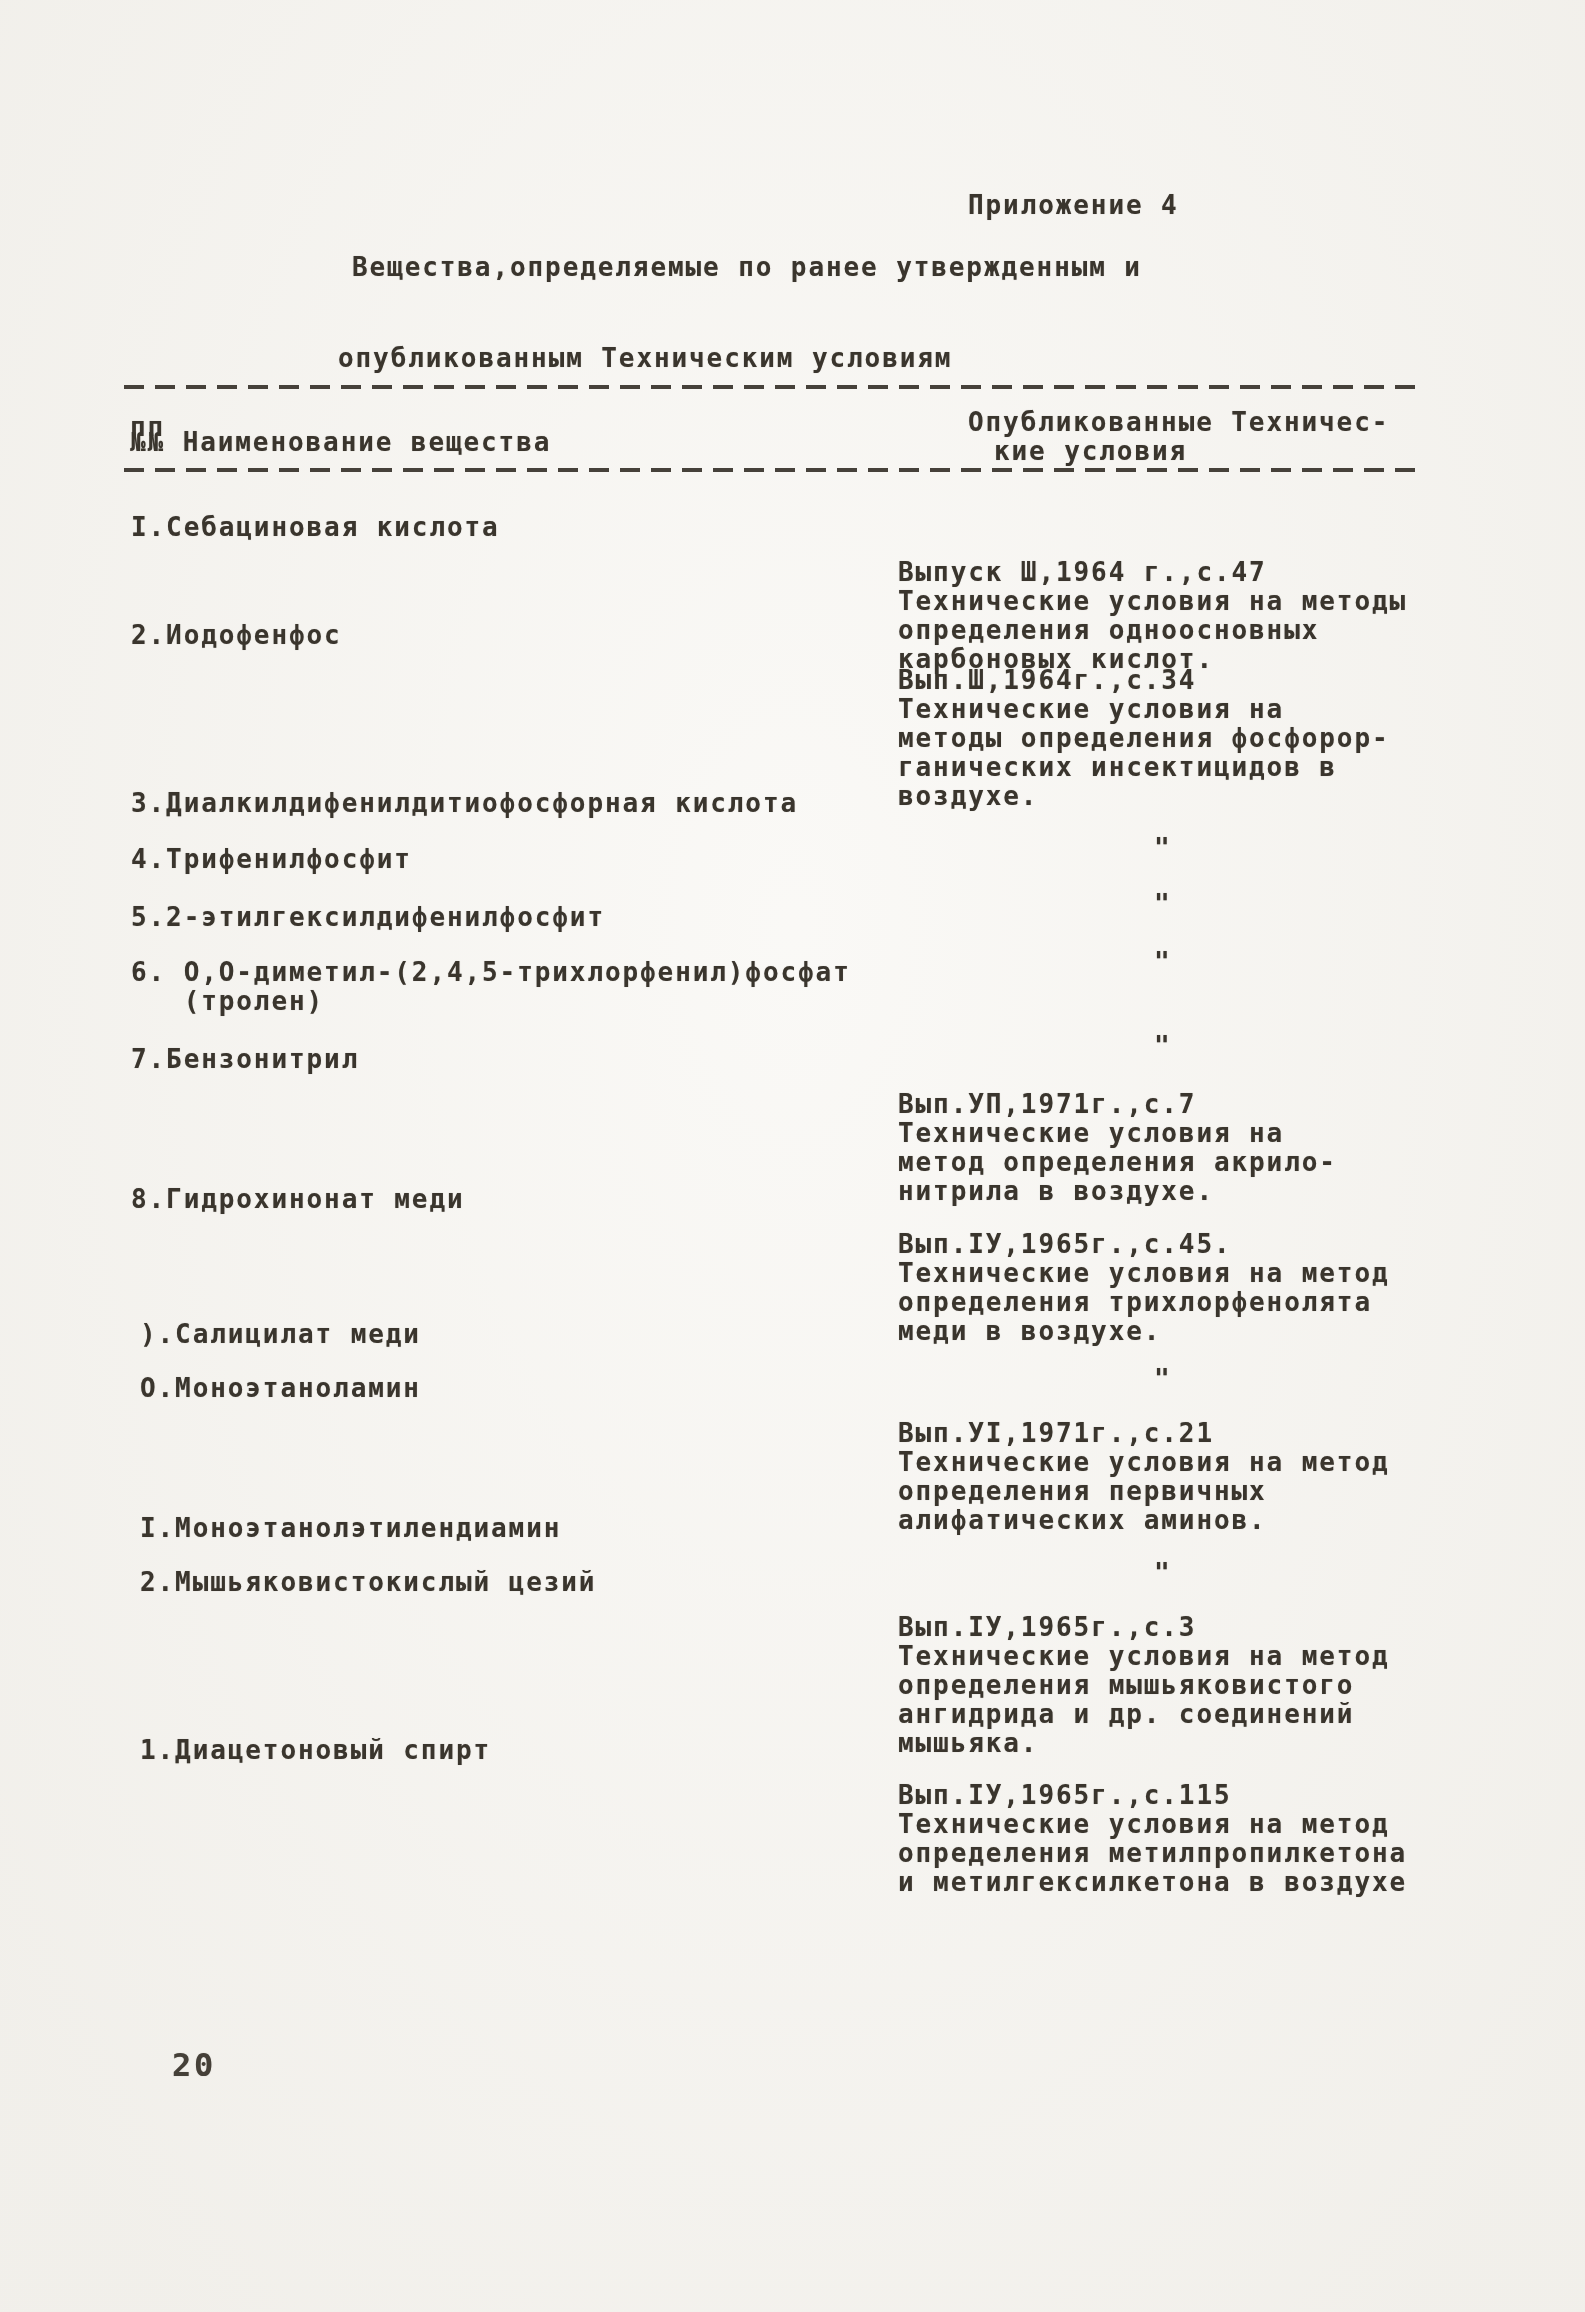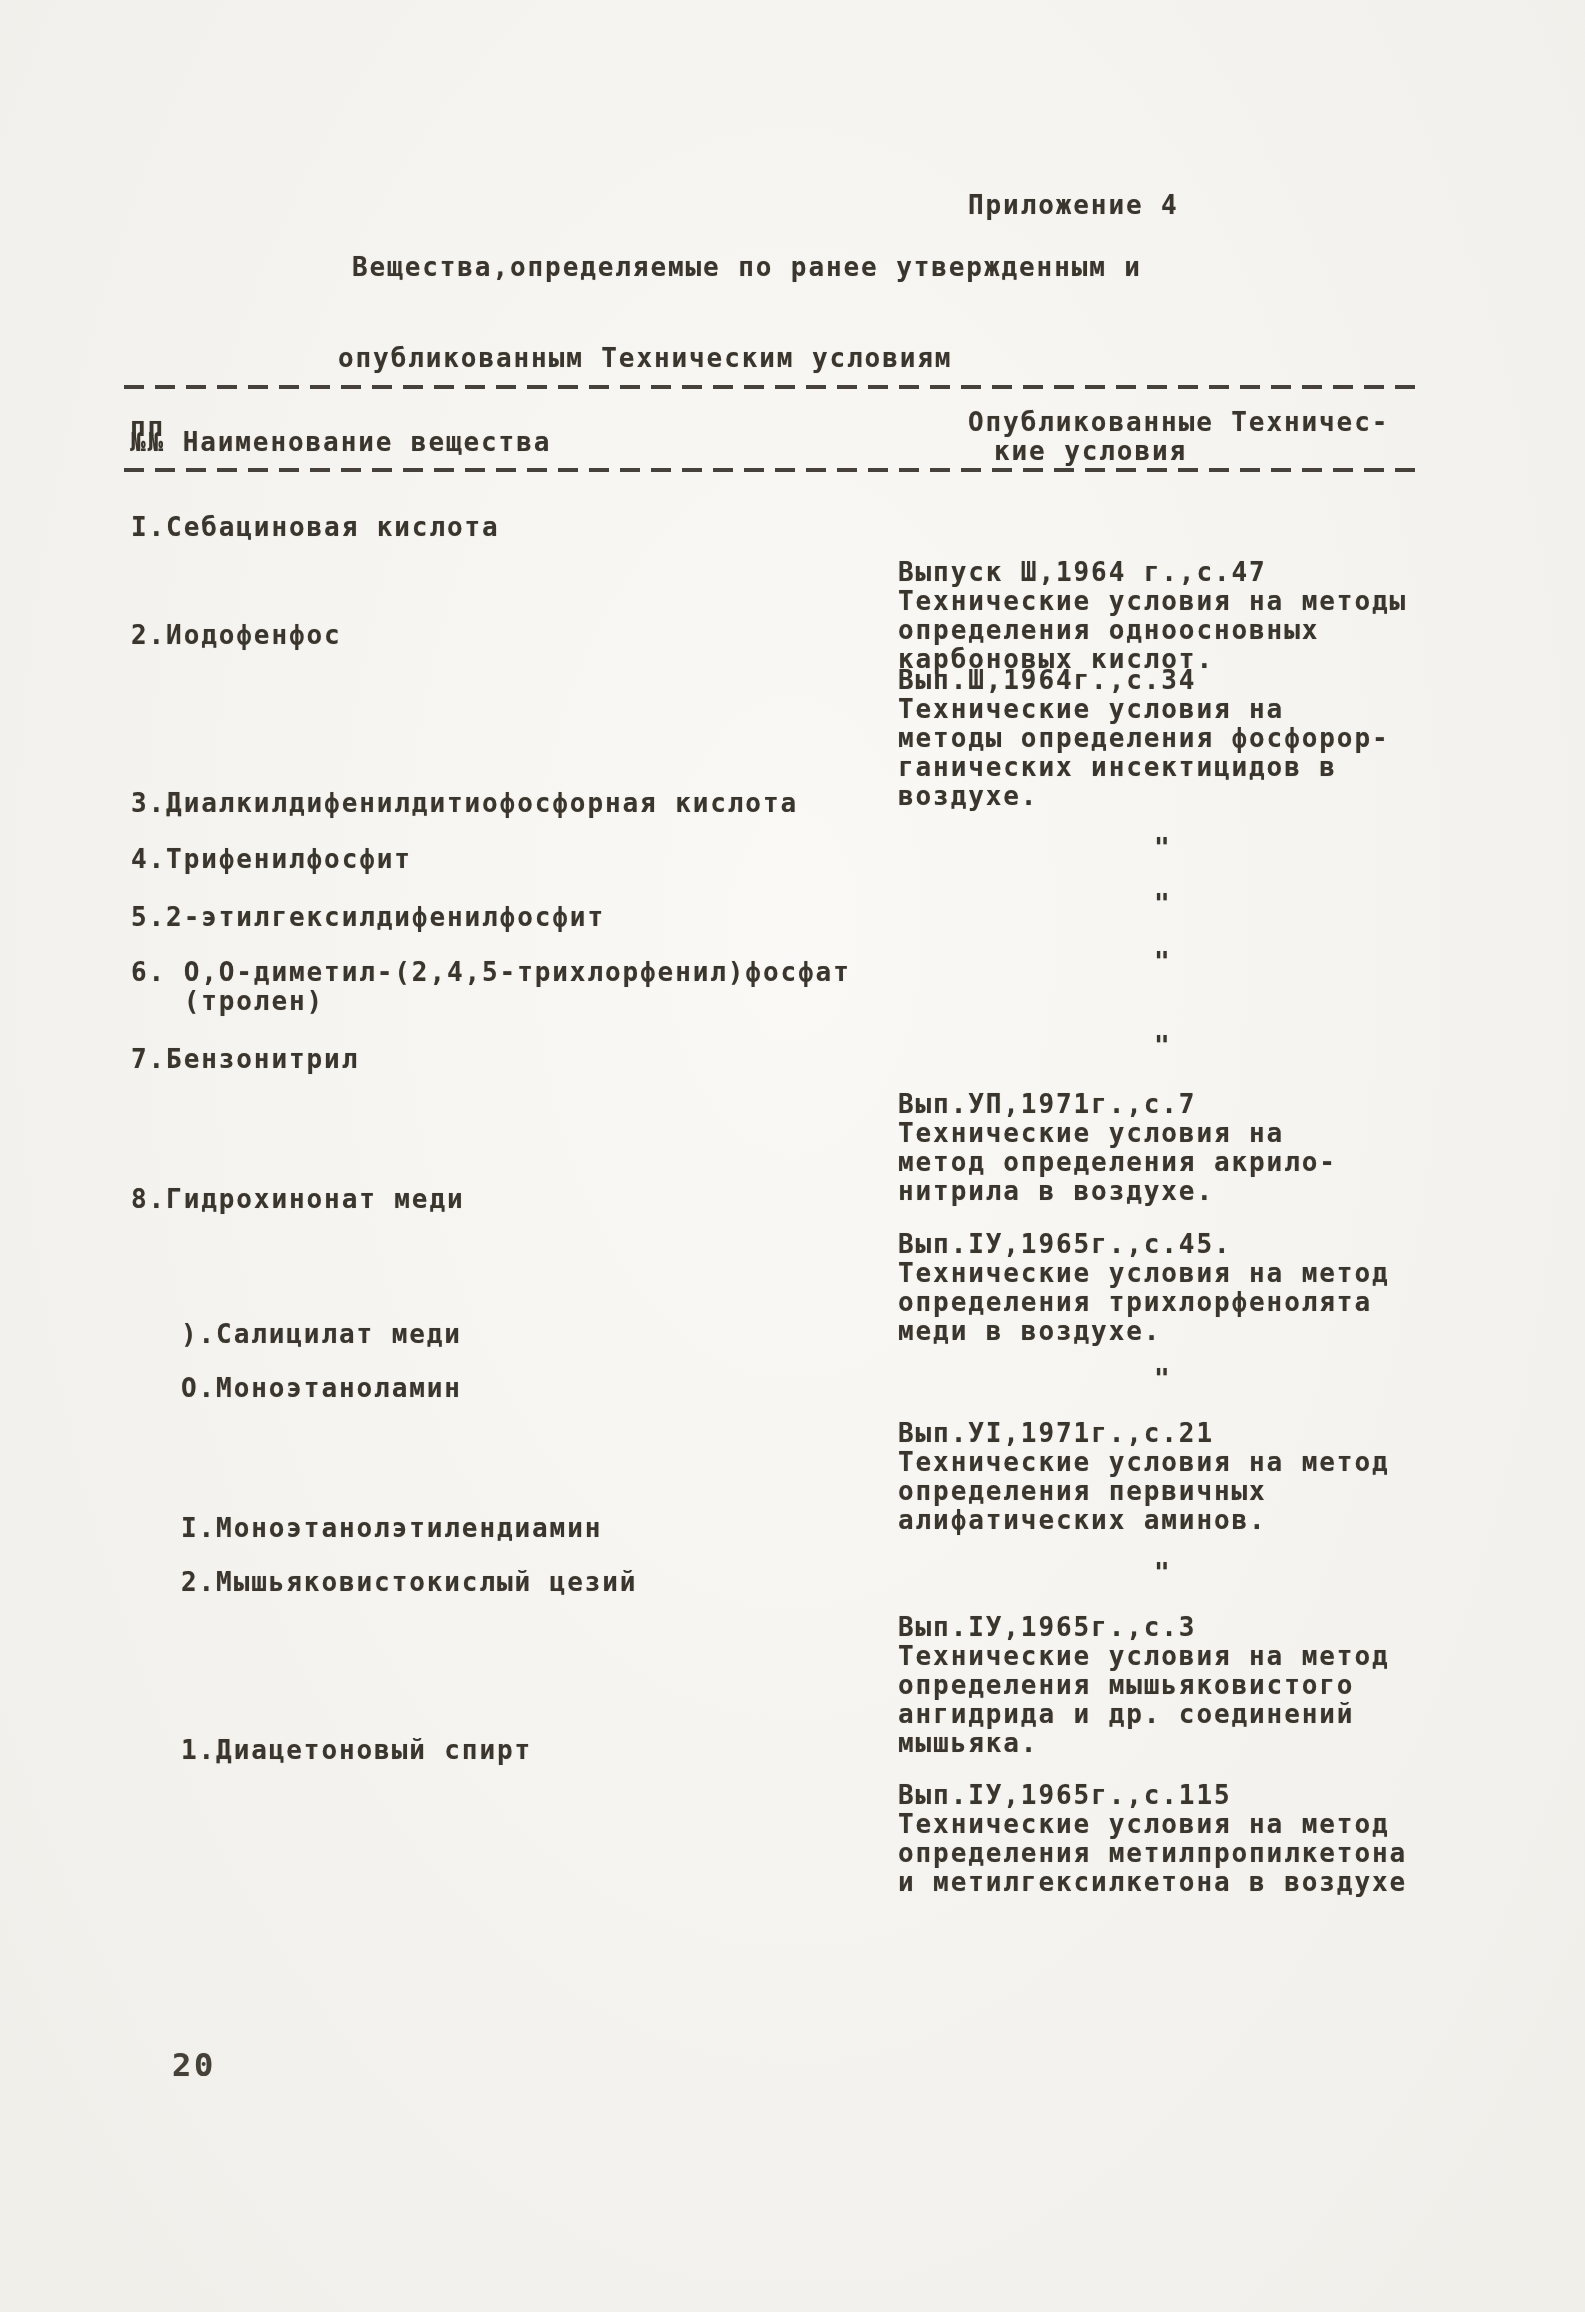--- a/index.html
+++ b/index.html
@@ -41,21 +41,21 @@
       transparent 19.6px, transparent 31px);
   }
   .rule-top { top: 385px; }
   .rule-mid { top: 468px; }
   .hdr-c1l1 { left: 130px;  top: 428px; }
   .hdr-c1l2 { left: 130px;  top: 413px; }
   .hdr-c2l1 { left: 968px; top: 408px; }
   .hdr-c2l2 { left: 994px; top: 437px; }
   .row { position: absolute; left: 0; width: 100%; }
   .name { position: absolute; left: 131px; top: 0; white-space: pre; }
-  .name.indent { left: 140px; margin-left: 41px; }
+  .name.indent { left: 140px; }
   .ref  { position: absolute; left: 898px; top: 0; white-space: pre; margin-top: 45px; }
   .ref.ditto { left: 1154px; }
   .pagenum {
     left: 172px;
     top: 2051px;
     font-size: 32px;
     letter-spacing: 2.8px;
     color: #454038;
   }
 </style>

